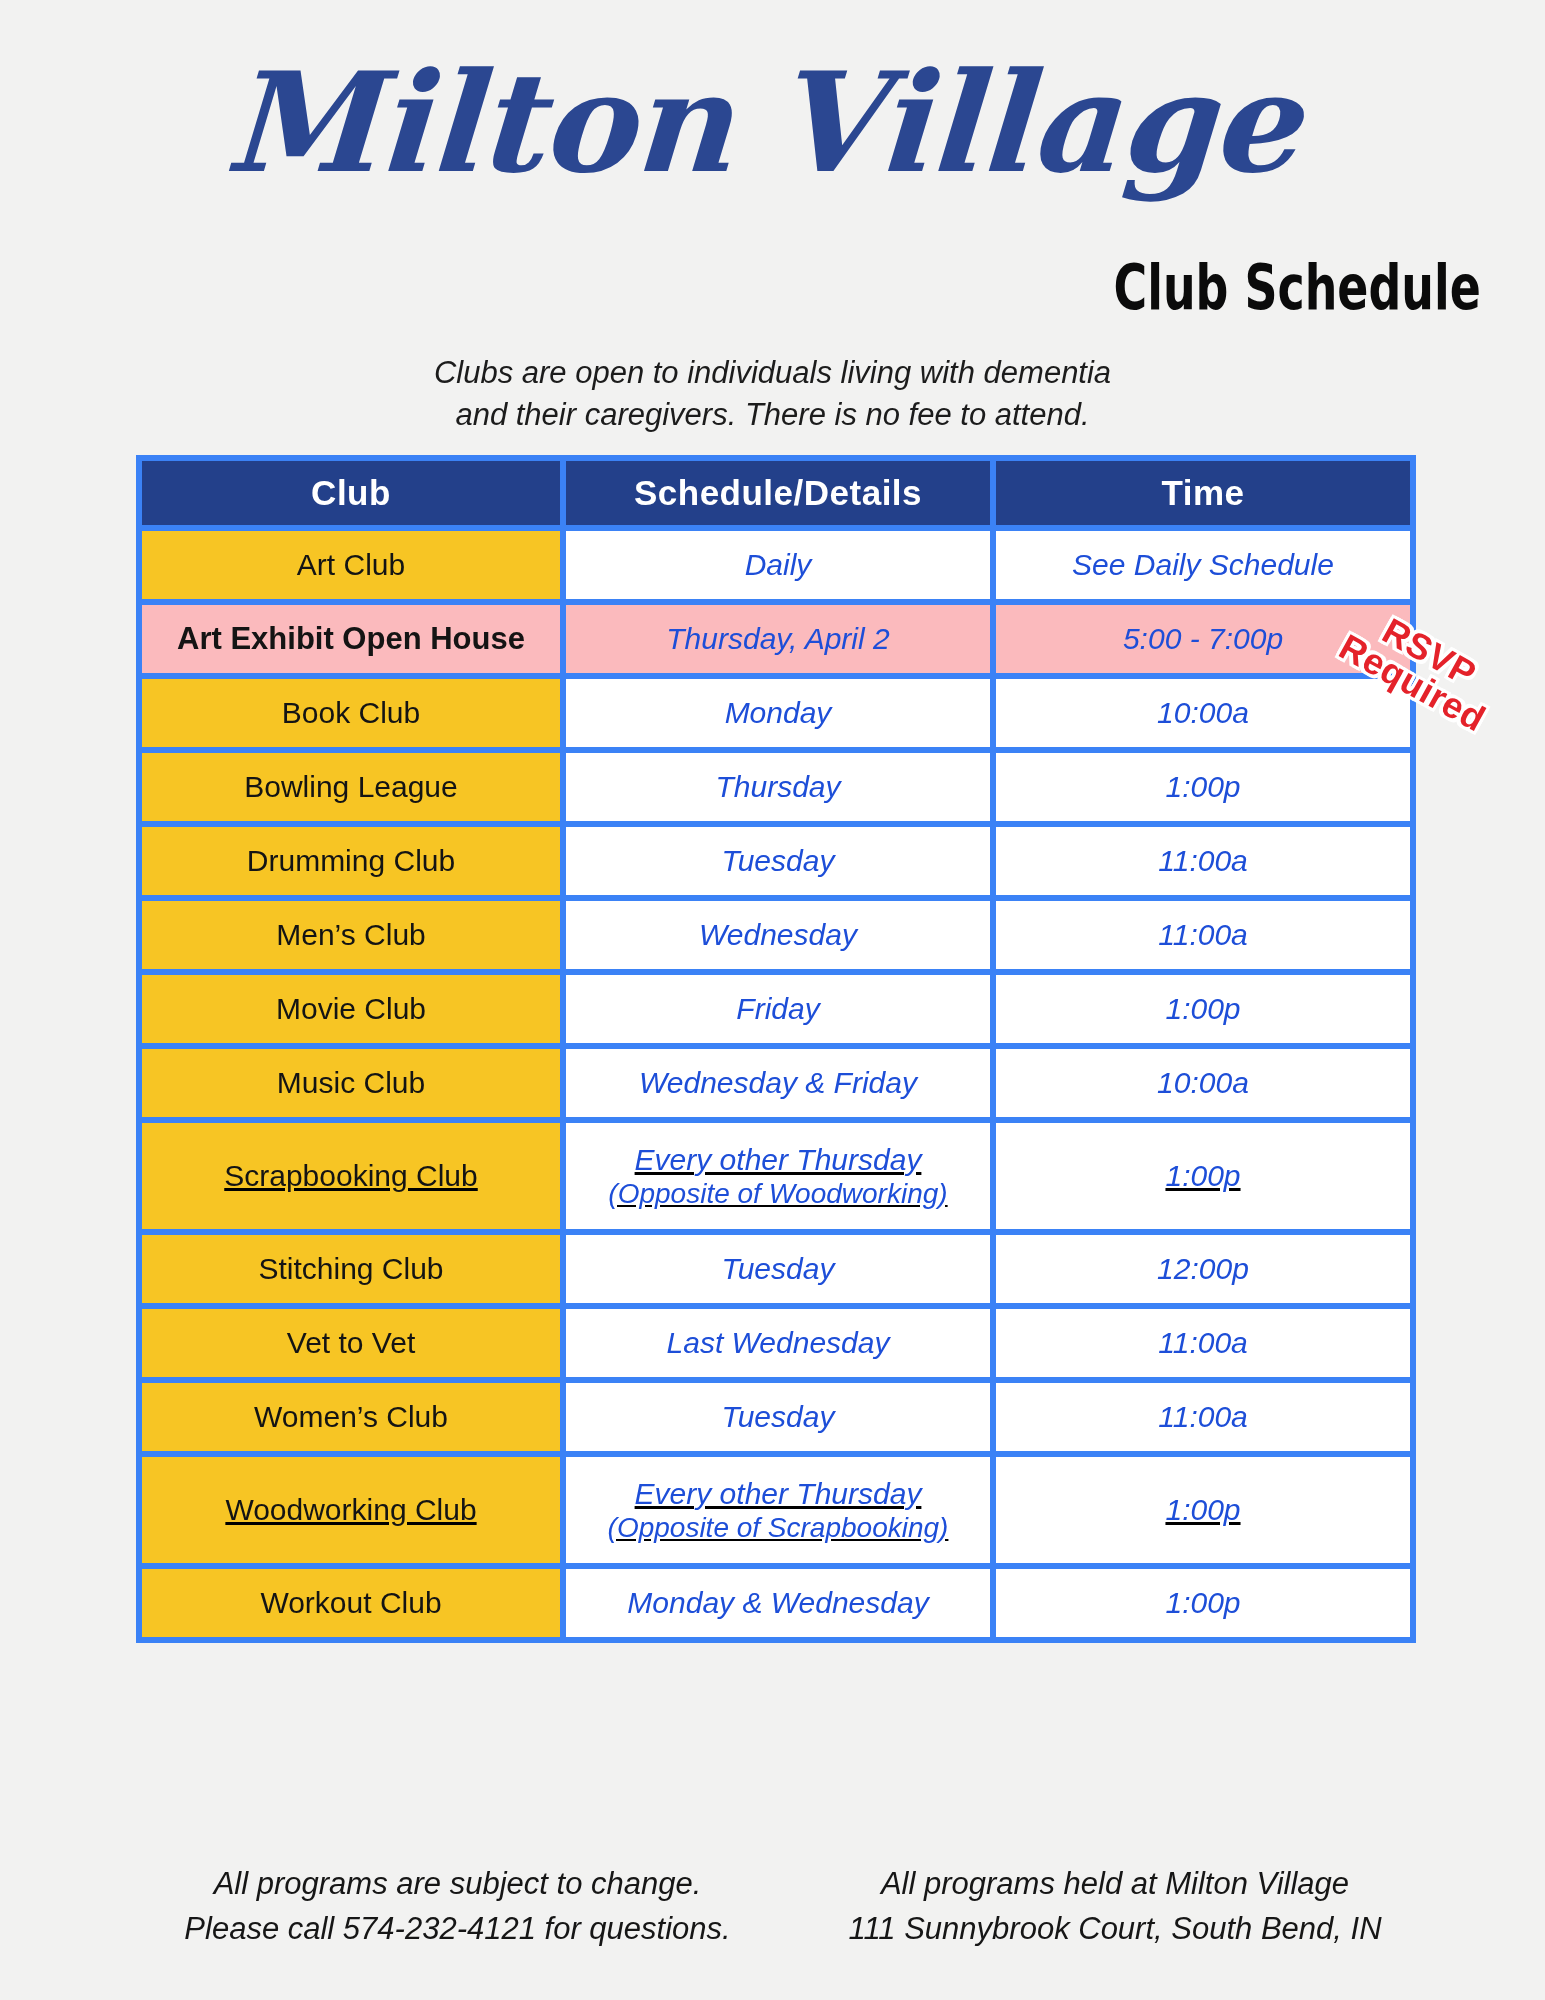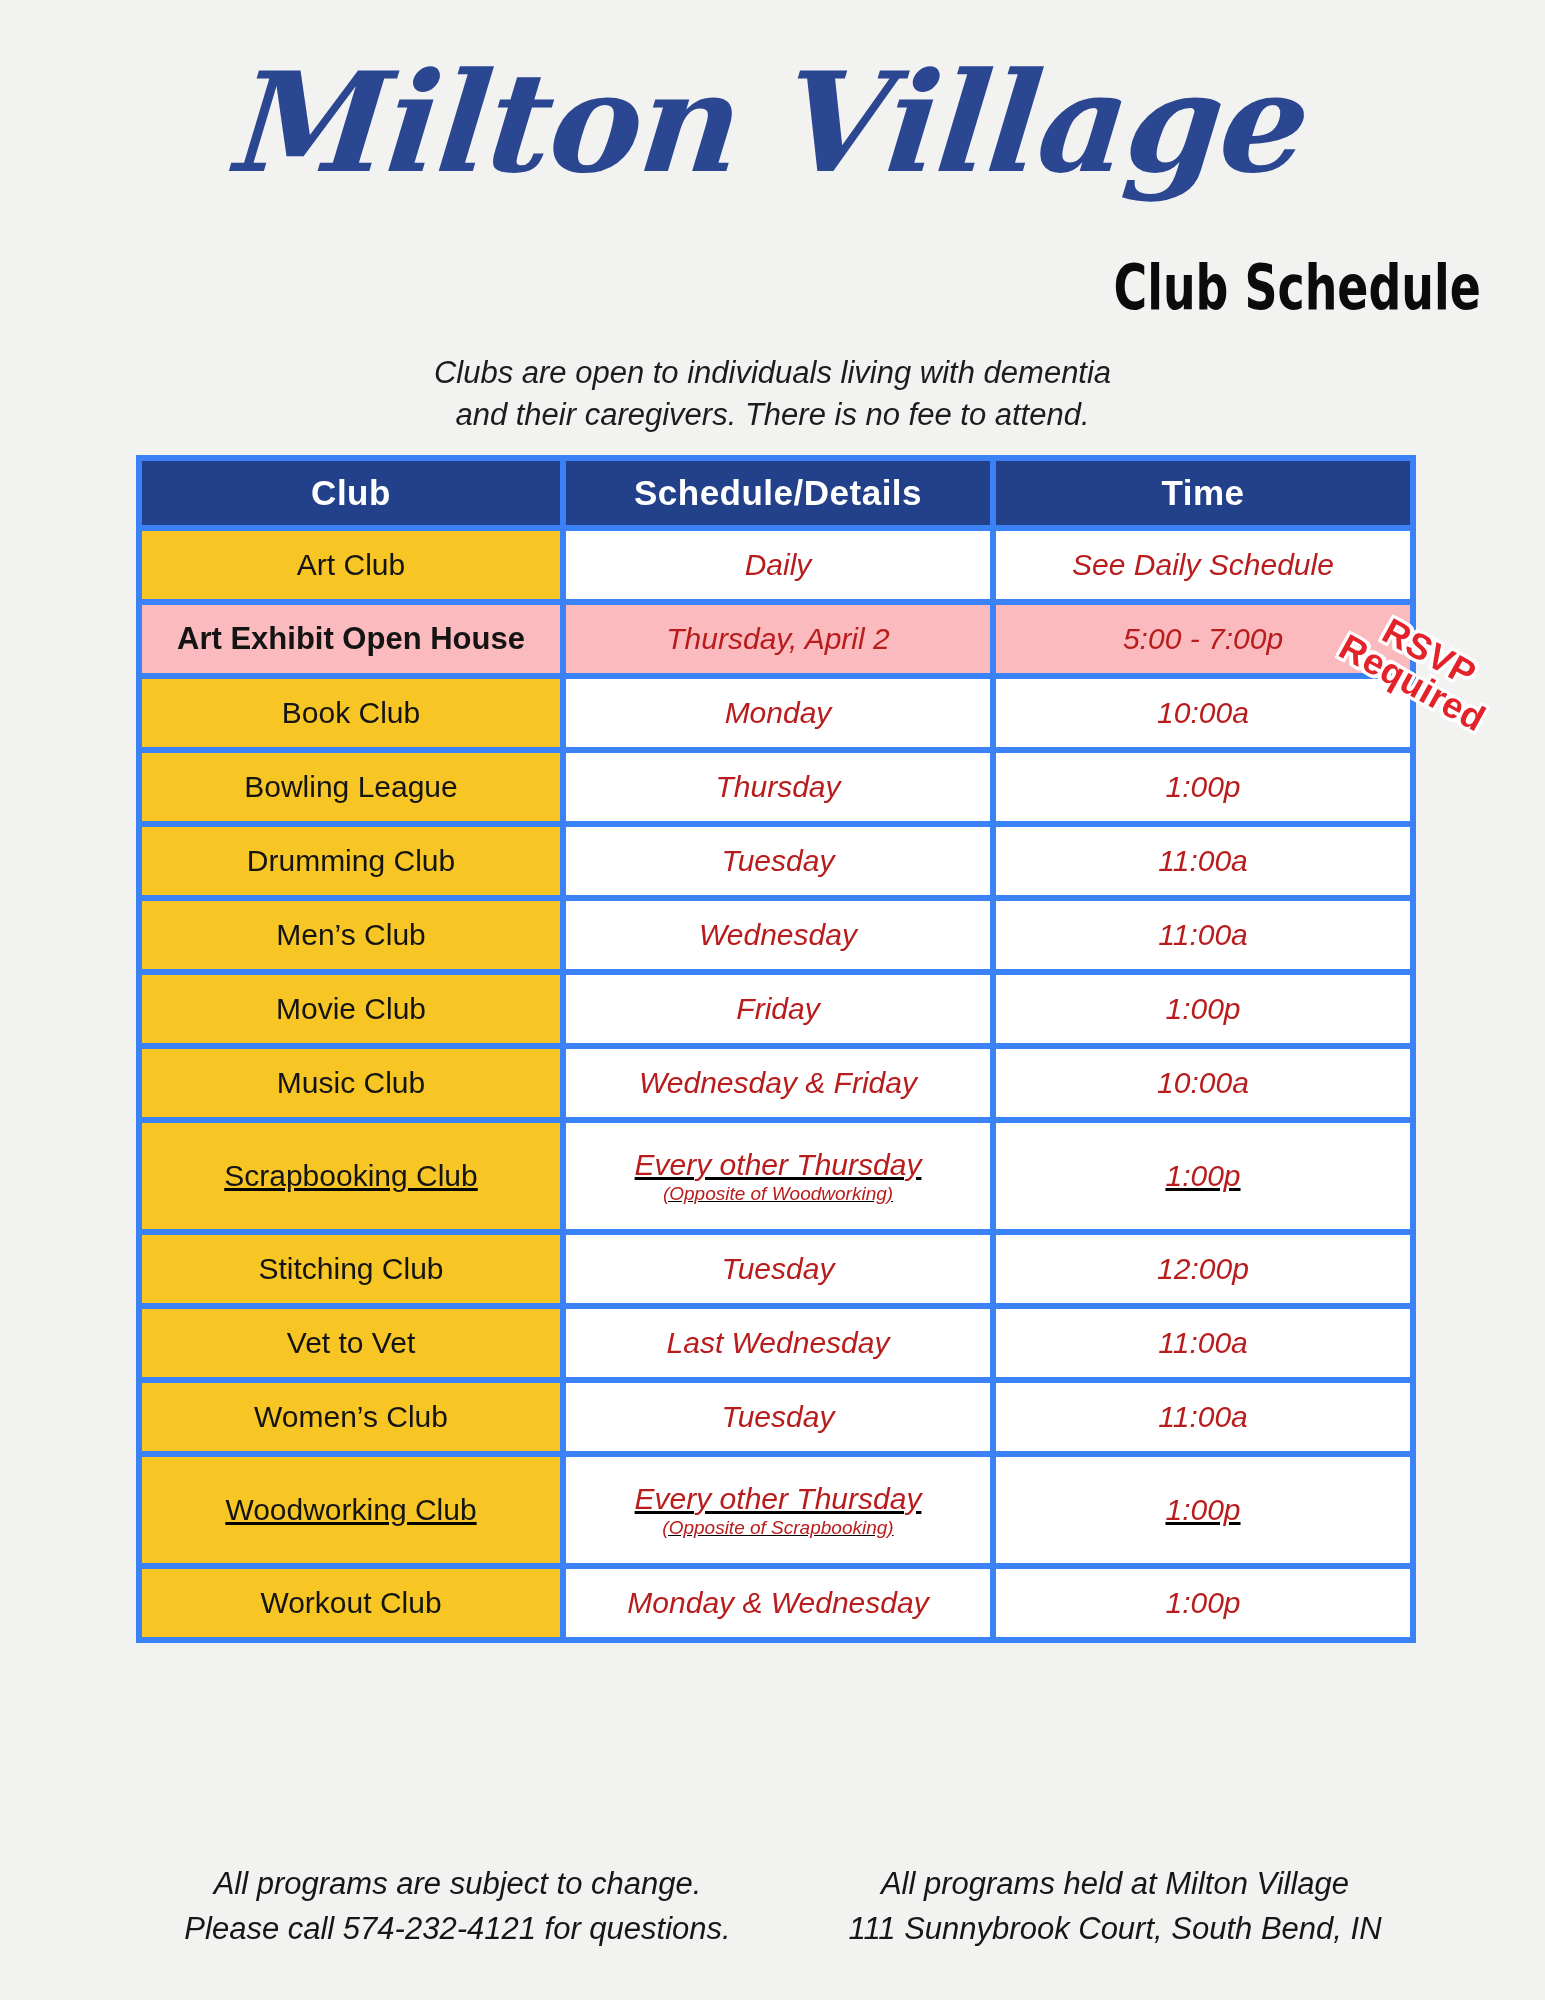--- a/index.html
+++ b/index.html
@@ -63,24 +63,24 @@
     font-size: 35px; font-weight: 700;
     letter-spacing: 0.5px;
   }
   table.schedule tbody tr { height: 74px; }
   table.schedule tbody tr.tall { height: 112px; text-decoration: underline; }
   td.club {
     background: #f7c524; color: #141414;
     font-size: 30px; font-weight: 400;
   }
   td.detail, td.time {
-    background: #ffffff; color: #b91c1c;
+    background: #ffffff; color: #1d4ed8;
     font-style: italic; font-size: 30px;
   }
-  .note { font-size: 19px; margin-top: 1px; }
+  .note { font-size: 28px; margin-top: 1px; }
   tr.highlight td.club,
   tr.highlight td.detail,
   tr.highlight td.time { background: #fbbabd; }
   tr.highlight td.club { font-weight: 700; font-size: 31px; }
 
   
   .rsvp {
     position: absolute; top: 598px; left: 1368px;
     transform: rotate(29deg); transform-origin: left top;
     color: #e4222a; font-weight: 800; font-size: 36px;

